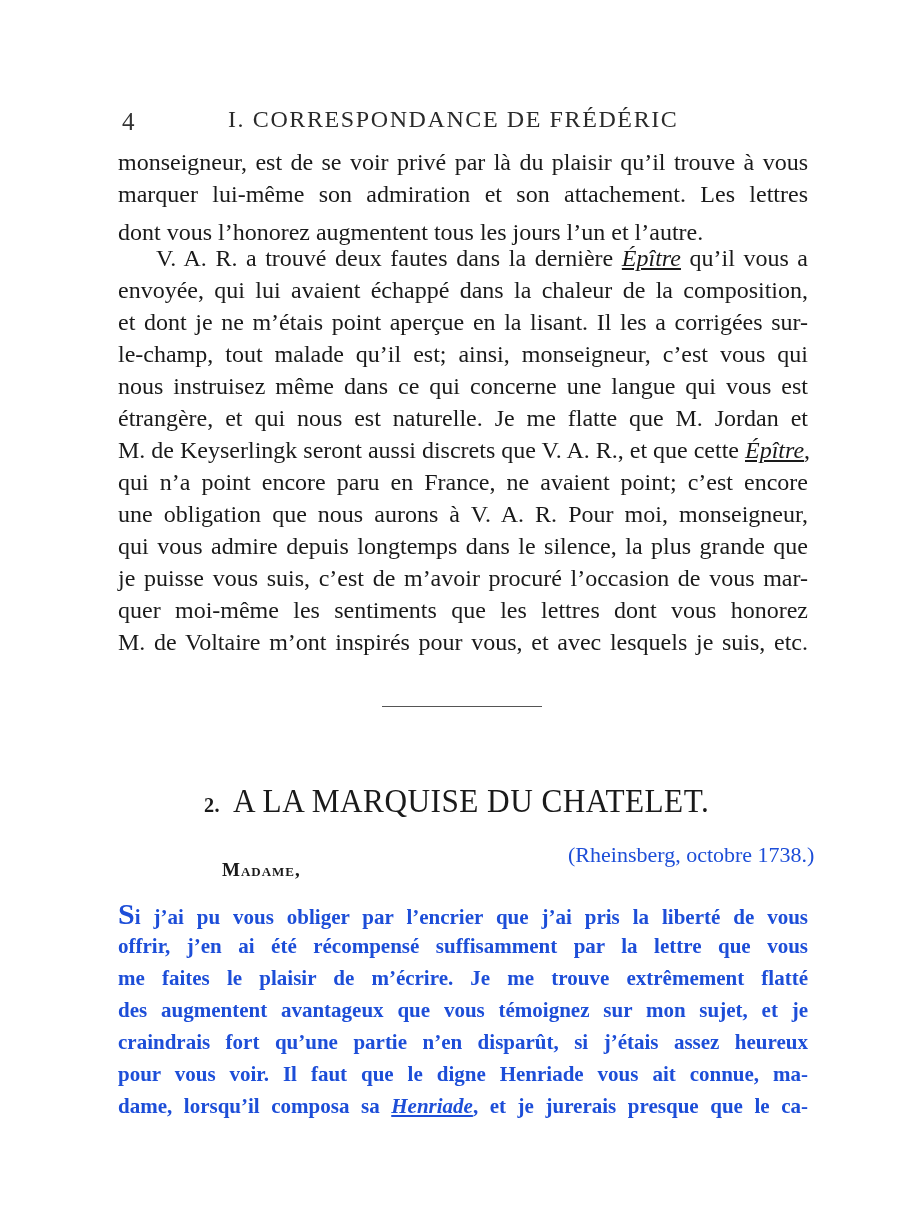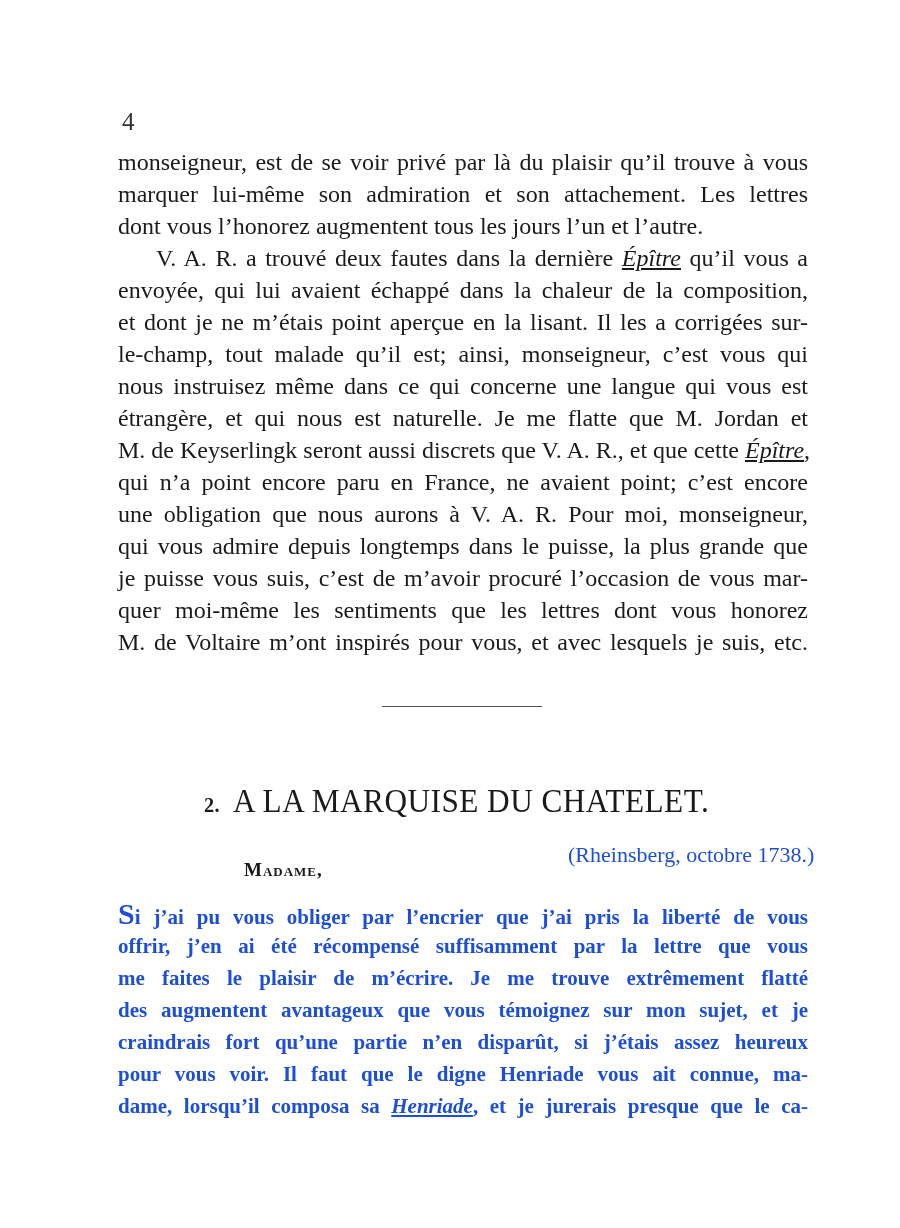--- a/index.html
+++ b/index.html
@@ -10,48 +10,49 @@
   .page-number { position: absolute; left: 4px; top: 4px; font-size: 25px; color: #333; }
   .running-title { position: absolute; left: 110px; top: 2px; font-size: 24px; letter-spacing: 1.6px; color: #2a2a2a; }
   .line { position: absolute; left: 118px; width: 690px; height: 32px; font-size: 24px; line-height: 32px;
           white-space: nowrap; text-align: justify; text-align-last: justify; }
   .line.last { text-align-last: left; }
   .indent { padding-left: 38px; box-sizing: border-box; }
   .rule { position: absolute; left: 382px; top: 706px; width: 160px; height: 1px; background: #555; }
   .letter-title { position: absolute; top: 782px; left: 204px; font-size: 34px; letter-spacing: 0.5px; color: #1a1a1a; transform: scaleX(0.92); transform-origin: left; }
   .letter-title .num { font-size: 22px; margin-right: 14px; font-weight: bold; }
   .dateline { position: absolute; top: 842px; left: 568px; font-size: 22px; color: #1d4ed8; }
-  .salutation { position: absolute; top: 859px; left: 222px; font-size: 19px; font-variant: small-caps; letter-spacing: 1px; font-weight: bold; margin-left: 22px; }
+  .salutation { position: absolute; top: 859px; left: 222px; font-size: 19px; font-variant: small-caps; letter-spacing: 1px; font-weight: bold; }
   .body2 .line { font-weight: bold; font-size: 21px; color: #1d4ed8; }
   .dropcap { font-size: 30px; }
   i { font-style: italic; text-decoration: underline; }
 </style>
 </head>
 <body>
 
 <div class="page">
 
   <div class="running-head">
     <span class="page-number">4</span>
+    <span class="running-title">I. CORRESPONDANCE DE FRÉDÉRIC</span>
   </div>
 
   <div class="section1">
     <div class="line" style="top:146px">monseigneur, est de se voir privé par là du plaisir qu’il trouve à vous</div>
     <div class="line" style="top:178px">marquer lui-même son admiration et son attachement. Les lettres</div>
-    <div class="line last" style="top:210px">dont vous l’honorez augmentent tous les jours l’un et l’autre.</div>
+    <div class="line last" style="top:216px">dont vous l’honorez augmentent tous les jours l’un et l’autre.</div>
     <div class="line indent" style="top:242px">V. A. R. a trouvé deux fautes dans la dernière <i>Épître</i> qu’il vous a</div>
     <div class="line" style="top:274px">envoyée, qui lui avaient échappé dans la chaleur de la composition,</div>
     <div class="line" style="top:306px">et dont je ne m’étais point aperçue en la lisant. Il les a corrigées sur-</div>
     <div class="line" style="top:338px">le-champ, tout malade qu’il est; ainsi, monseigneur, c’est vous qui</div>
     <div class="line" style="top:370px">nous instruisez même dans ce qui concerne une langue qui vous est</div>
     <div class="line" style="top:402px">étrangère, et qui nous est naturelle. Je me flatte que M. Jordan et</div>
     <div class="line" style="top:434px">M. de Keyserlingk seront aussi discrets que V. A. R., et que cette <i>Épître</i>,</div>
     <div class="line" style="top:466px">qui n’a point encore paru en France, ne avaient point; c’est encore</div>
     <div class="line" style="top:498px">une obligation que nous aurons à V. A. R. Pour moi, monseigneur,</div>
-    <div class="line" style="top:530px">qui vous admire depuis longtemps dans le puisse, la plus grande que</div>
+    <div class="line" style="top:530px">qui vous admire depuis longtemps dans le silence, la plus grande que</div>
     <div class="line" style="top:562px">je puisse vous suis, c’est de m’avoir procuré l’occasion de vous mar-</div>
     <div class="line" style="top:594px">quer moi-même les sentiments que les lettres dont vous honorez</div>
     <div class="line" style="top:626px">M. de Voltaire m’ont inspirés pour vous, et avec lesquels je suis, etc.</div>
   </div>
 
   <div class="rule"></div>
 
   <div class="letter-title">
     <span class="num">2.</span><span>A LA MARQUISE DU CHATELET.</span>
   </div>

